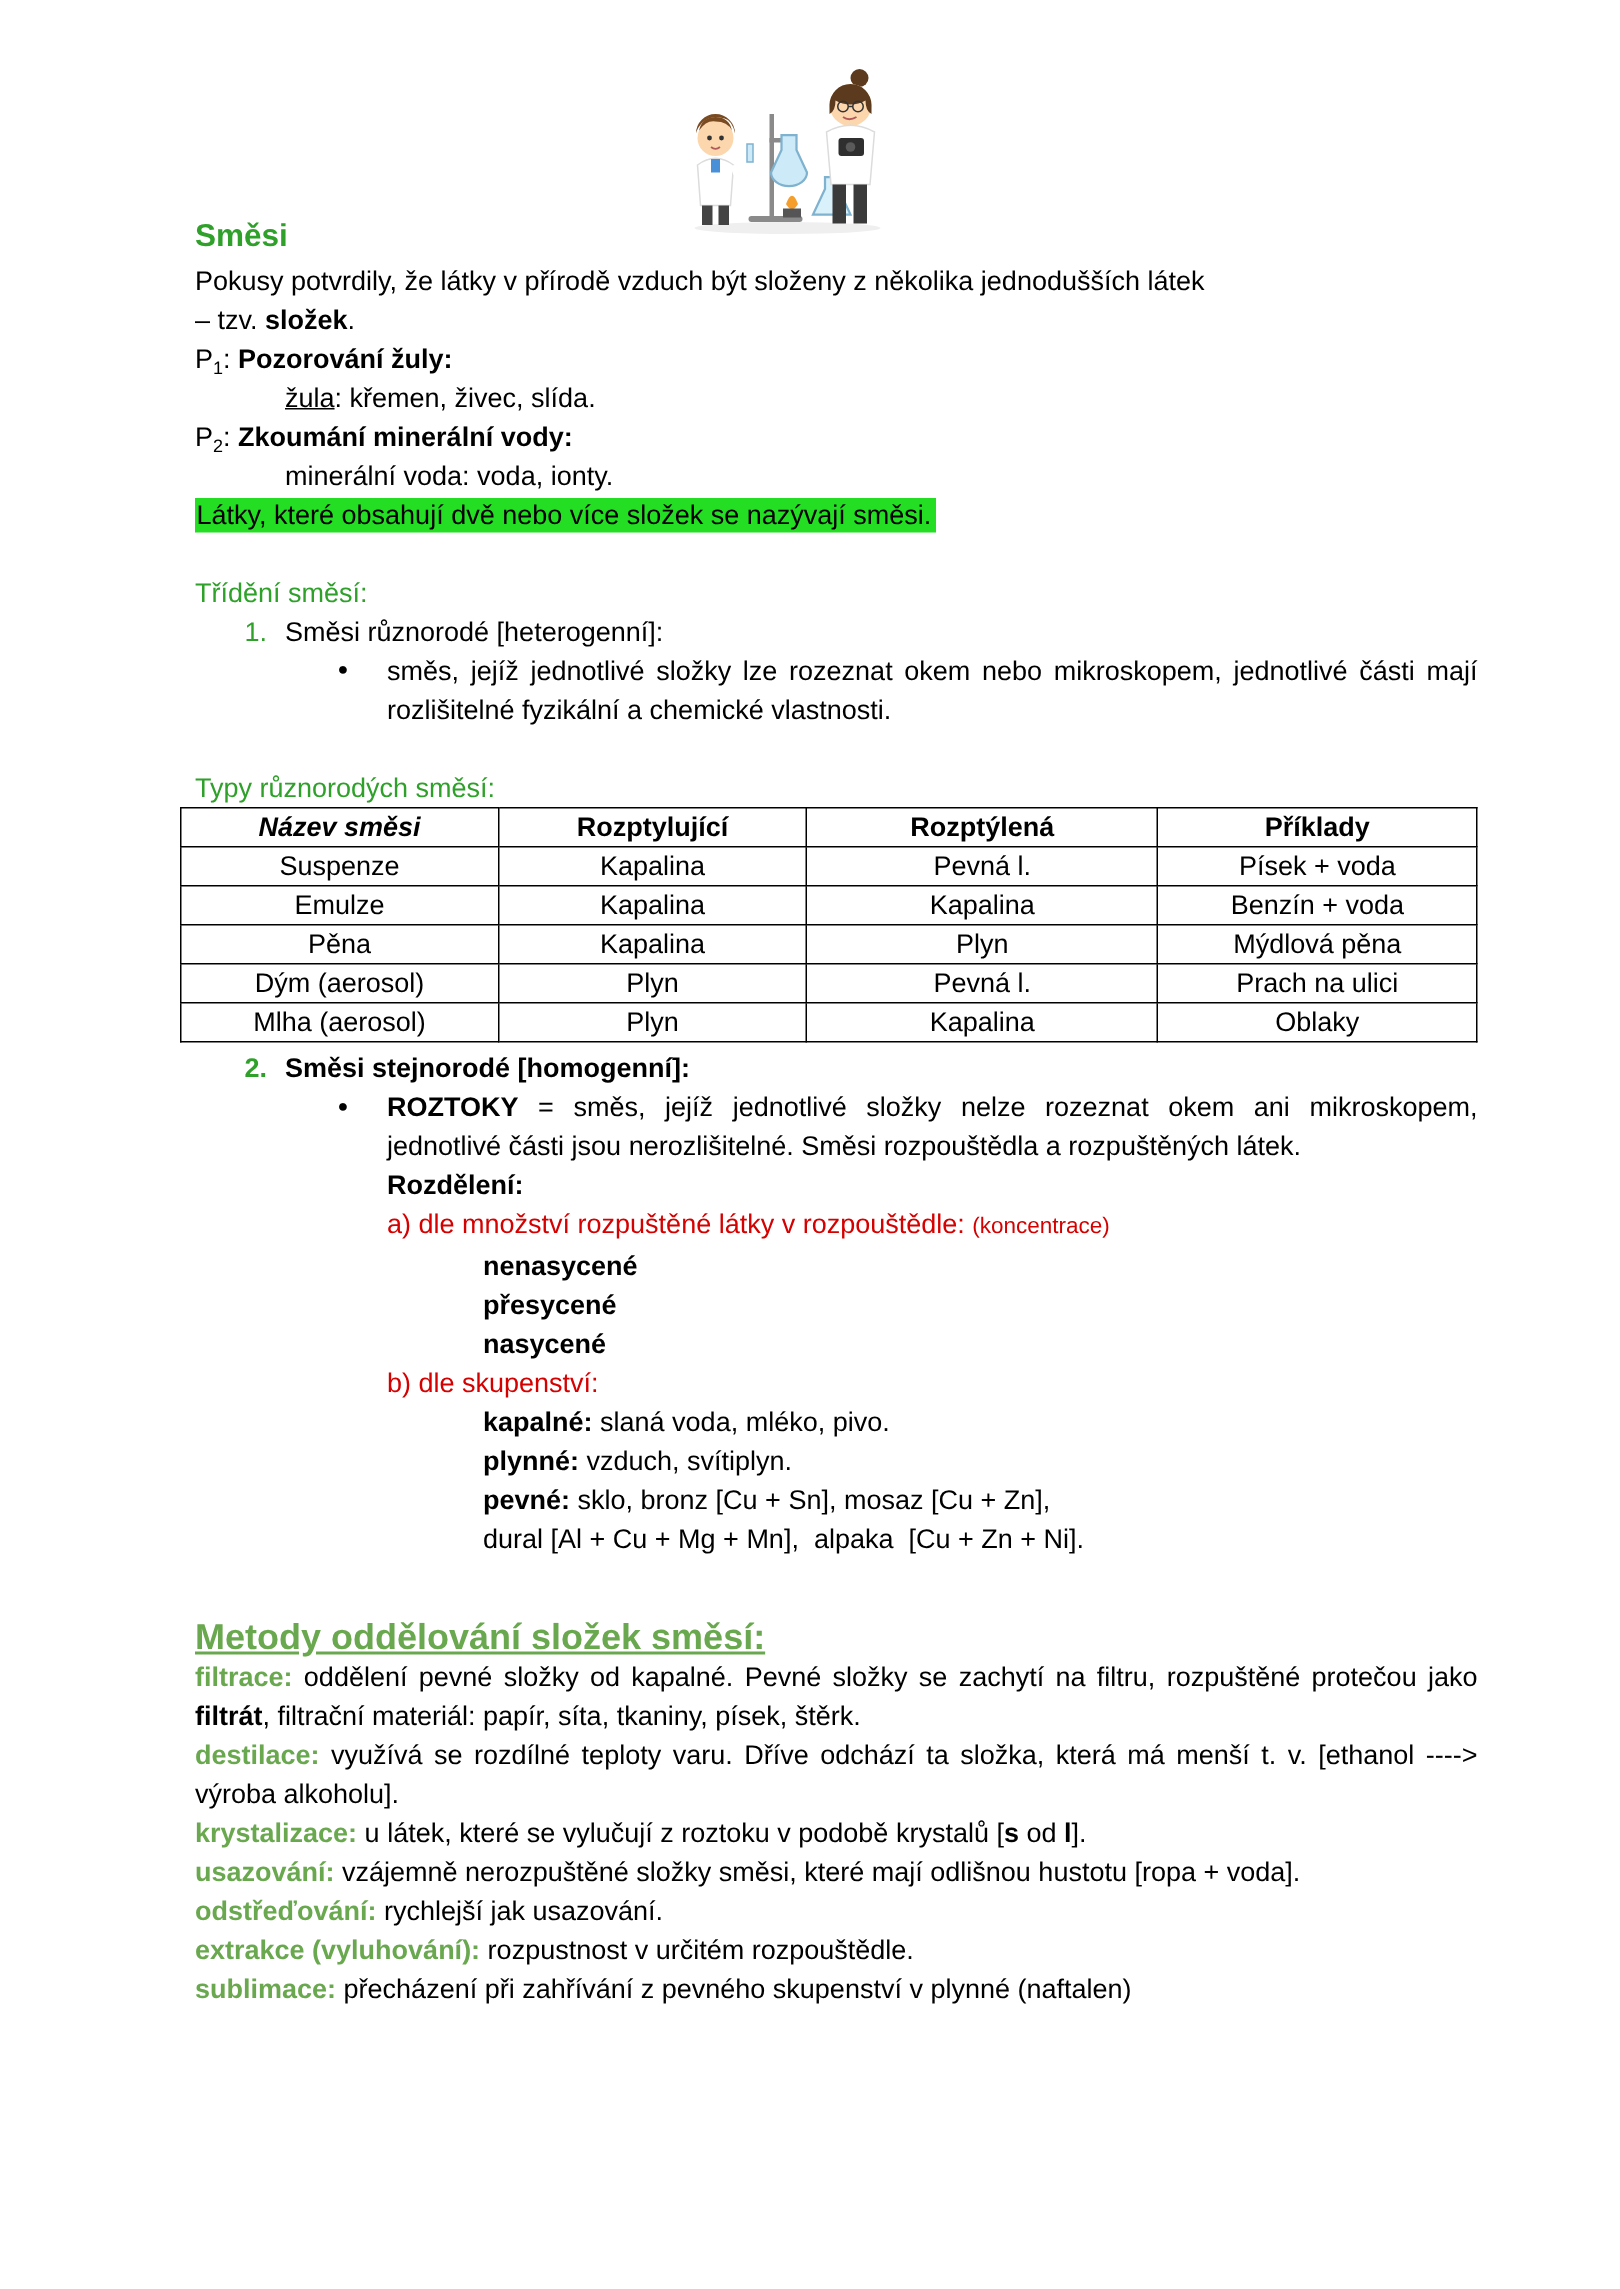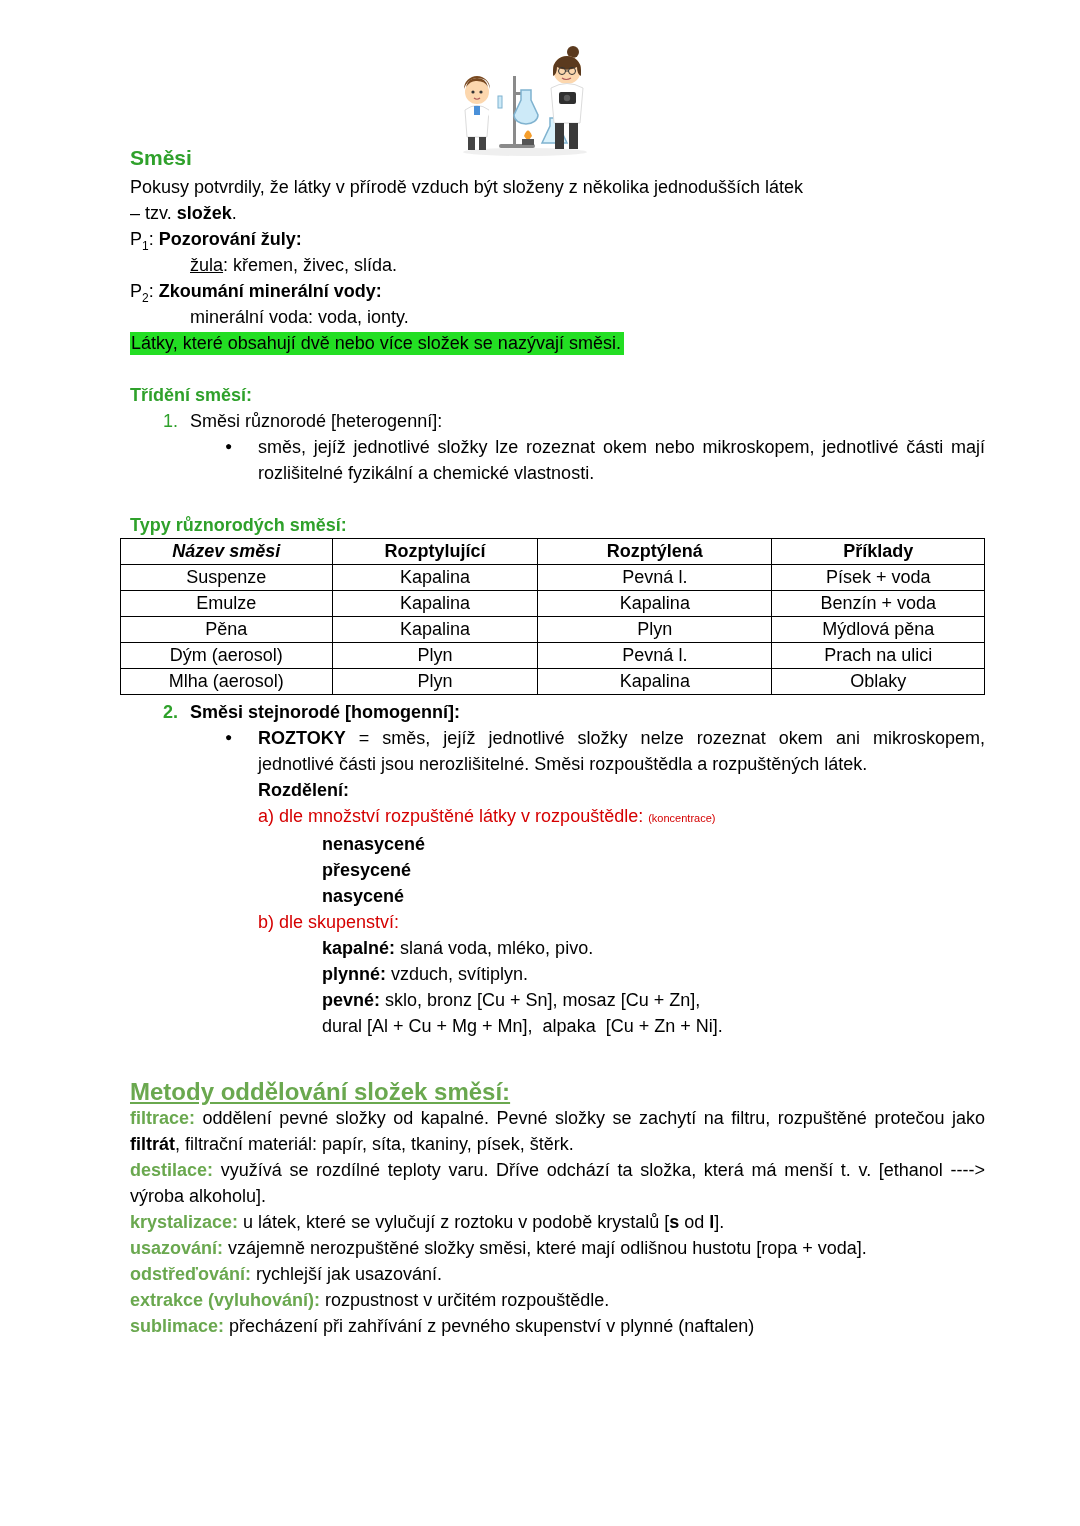--- a/index.html
+++ b/index.html
@@ -19,32 +19,32 @@
     line-height:26px;
   }
   .page{width:1080px;height:1526px;overflow:hidden;background:var(--page-bg);padding-top:40px;}
   .illustration{width:150px;height:118px;margin:0 auto;position:relative;left:-18px;}
   .content{padding:0 95px 0 130px;margin-top:-14px;}
   .title{font-size:21px;line-height:28px;font-weight:bold;color:var(--heading-green);margin-bottom:2px;}
   .para{margin:0;}
   .just{text-align:justify;}
   .indent1{margin-left:60px;}
   .hl{background:var(--highlight-green);padding:1px 3px 2px 1px;}
-  .green-head{color:var(--heading-green);font-weight:bold;margin-top:26px;}
+  .green-head{color:var(--heading-green);font-weight:normal;margin-top:26px;}
   .oli{display:flex;margin-left:33px;}
   .oli .num{color:var(--heading-green);width:27px;flex:0 0 27px;}
   .oli.bold .num, .oli.bold .oli-text{font-weight:bold;}
   .bullet-row{display:flex;margin-left:95px;}
   .bullet{flex:0 0 33px;width:33px;font-size:12px;line-height:26px;transform:translateY(-1px);}
   .bullet-text{flex:1 1 auto;}
   .sub2{margin-left:128px;}
   .sub3{margin-left:192px;}
   .bold{font-weight:bold;}
   .red{color:var(--red);}
-  .small{font-size:11px;}
+  .small{font-size:15px;}
   .ul{text-decoration:underline;}
   sub{font-size:12px;line-height:0;}
   .mix-table{border-collapse:collapse;width:865px;margin-left:-10px;table-layout:fixed;}
   .mix-table th,.mix-table td{
     border:1px solid #000;text-align:center;padding:0 4px;height:26px;line-height:25px;
     overflow:hidden;white-space:nowrap;
   }
   .mix-table th{font-weight:bold;}
   .c1{width:24.5%;font-style:italic;}.c2{width:23.8%;}.c3{width:27.1%;}.c4{width:24.6%;}
   .item2{margin-top:4px;}

